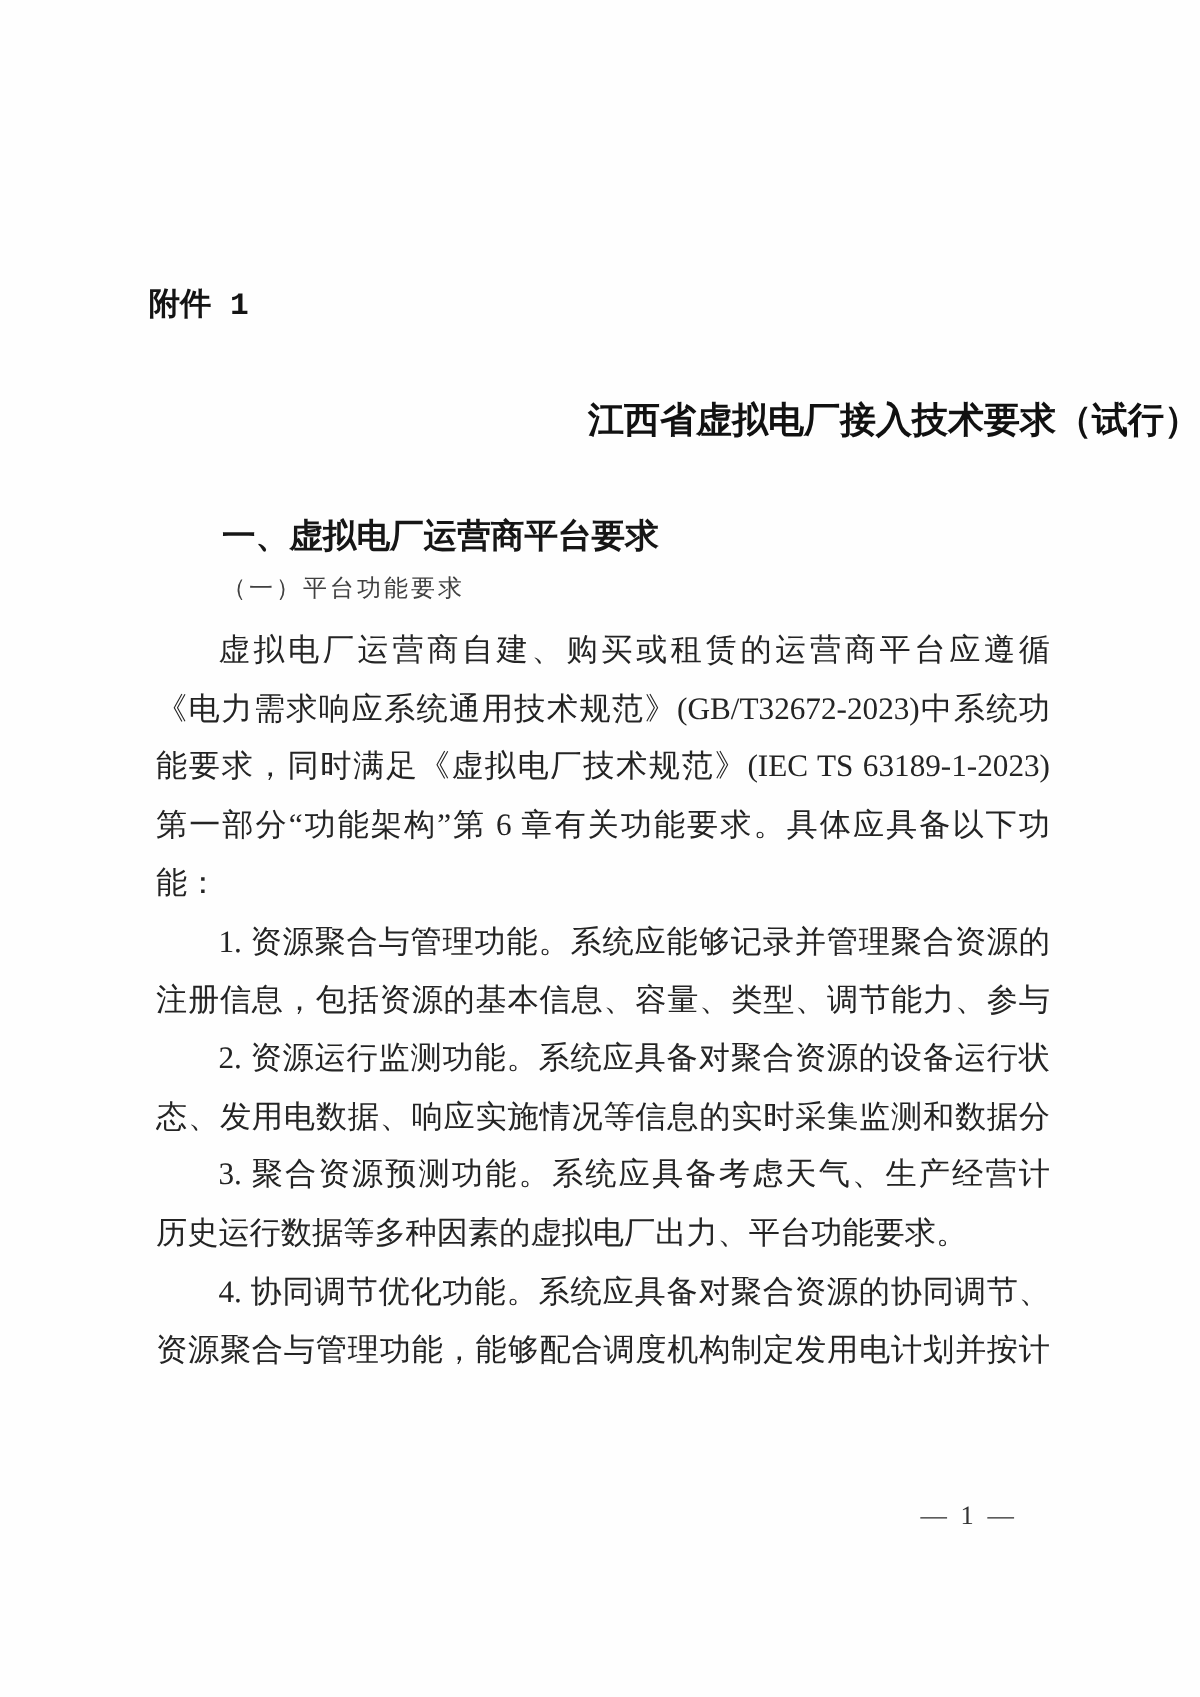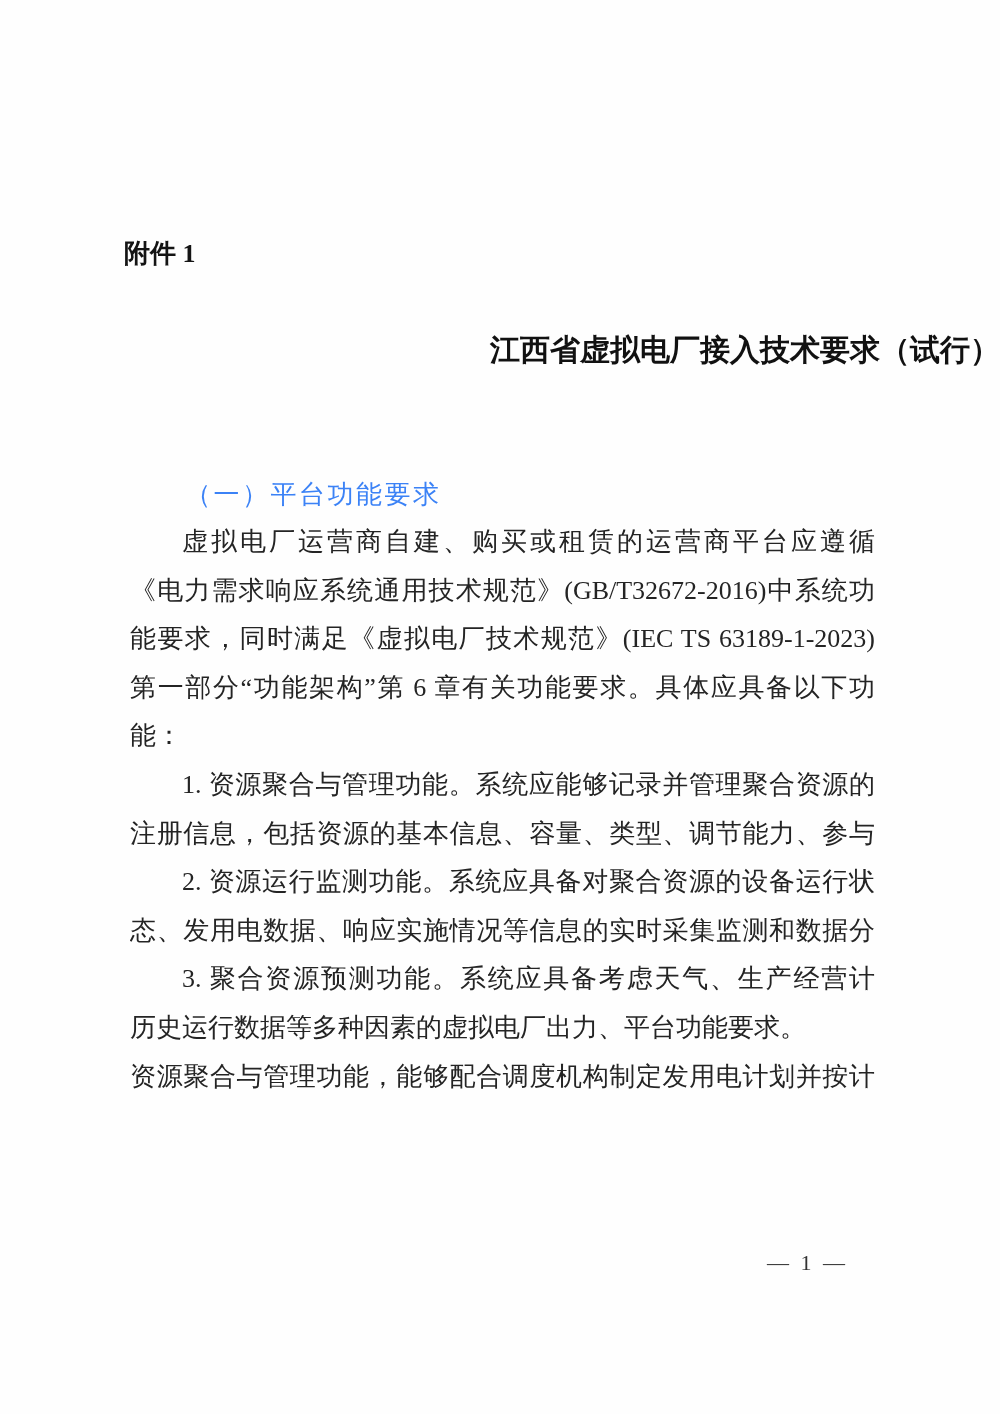--- a/index.html
+++ b/index.html
@@ -13,21 +13,21 @@
     height: 1414px;
     background: #fefefe;
     color: #1f1f1f;
     font-family: "Liberation Serif", serif;
     overflow: hidden;
   }
   .attachment-label {
     position: absolute;
     top: 236px;
     left: 124px;
-    font-family: Liberation Serif, serif;
+    font-family: Liberation Mono, monospace;
     font-weight: 600;
     font-size: 26px;
     color: #141414;
   }
   .doc-title {
     position: absolute;
     top: 330px;
     left: 0;
     width: 100%;
     text-align: right;
@@ -43,23 +43,23 @@
     font-family: "Liberation Sans", sans-serif;
     font-weight: bold;
     font-size: 28px;
     color: #161616;
   }
   .sub-heading {
     position: absolute;
     top: 477px;
     left: 185px;
     font-family: "Liberation Serif", serif;
-    font-size: 26px;
+    font-size: 20px;
     letter-spacing: 2.5px;
-    color: #3b82f6;
+    color: #404040;
   }
   .body-text {
     position: absolute;
     top: 518px;
     left: 130px;
     width: 745px;
     font-size: 26px;
     color: #242424;
   }
   .line {
@@ -88,33 +88,35 @@
 </style>
 </head>
 <body>
 
 <div class="page">
 
   <div class="attachment-label">附件 1</div>
 
   <div class="doc-title">江西省虚拟电厂接入技术要求（试行）</div>
 
+  <div class="section-heading">一、虚拟电厂运营商平台要求</div>
 
   <div class="sub-heading">（一）平台功能要求</div>
 
   <div class="body-text">
     <div class="line indent">虚拟电厂运营商自建、购买或租赁的运营商平台应遵循</div>
-    <div class="line">《电力需求响应系统通用技术规范》(GB/T32672-2016)中系统功</div>
+    <div class="line">《电力需求响应系统通用技术规范》(GB/T32672-2023)中系统功</div>
     <div class="line">能要求，同时满足《虚拟电厂技术规范》(IEC TS 63189-1-2023)</div>
     <div class="line">第一部分“功能架构”第 6 章有关功能要求。具体应具备以下功</div>
     <div class="line flush">能：</div>
     <div class="line indent">1. 资源聚合与管理功能。系统应能够记录并管理聚合资源的</div>
     <div class="line">注册信息，包括资源的基本信息、容量、类型、调节能力、参与</div>
     <div class="line indent">2. 资源运行监测功能。系统应具备对聚合资源的设备运行状</div>
     <div class="line">态、发用电数据、响应实施情况等信息的实时采集监测和数据分</div>
     <div class="line indent">3. 聚合资源预测功能。系统应具备考虑天气、生产经营计划、</div>
     <div class="line flush">历史运行数据等多种因素的虚拟电厂出力、平台功能要求。</div>
+    <div class="line indent">4. 协同调节优化功能。系统应具备对聚合资源的协同调节、</div>
     <div class="line">资源聚合与管理功能，能够配合调度机构制定发用电计划并按计划</div>
   </div>
 
   <div class="page-number">— 1 —</div>
 
 </div>
 
 </body></html>

